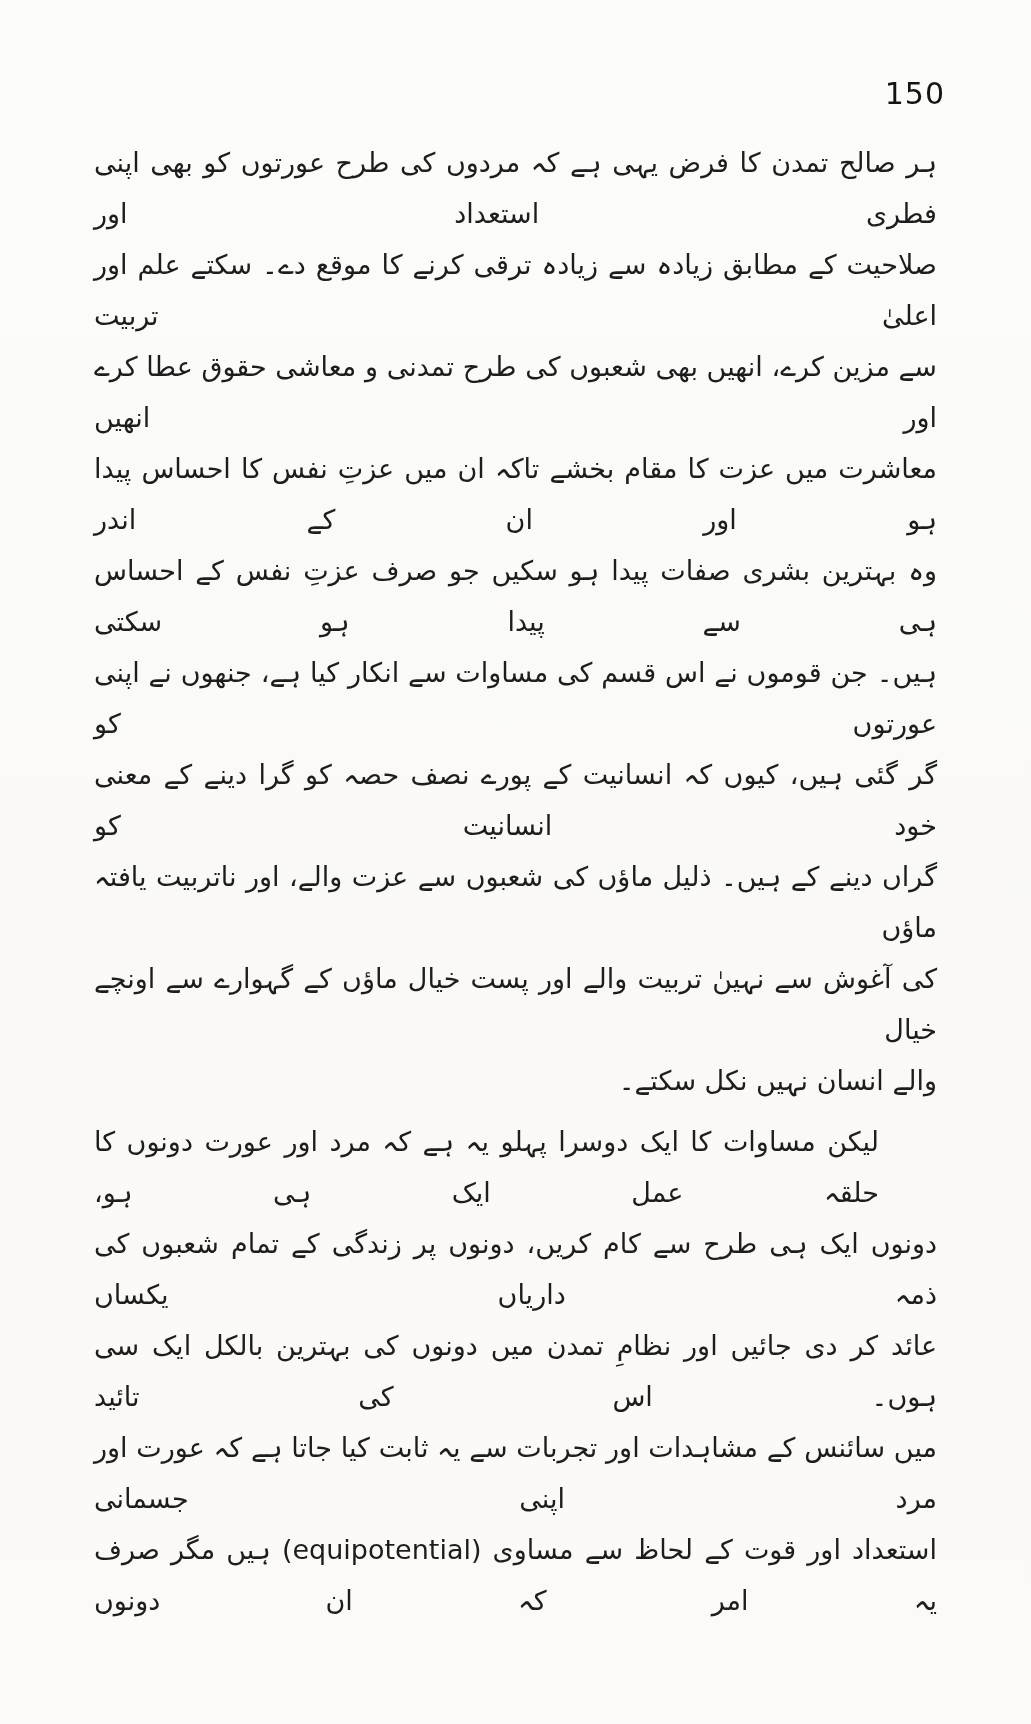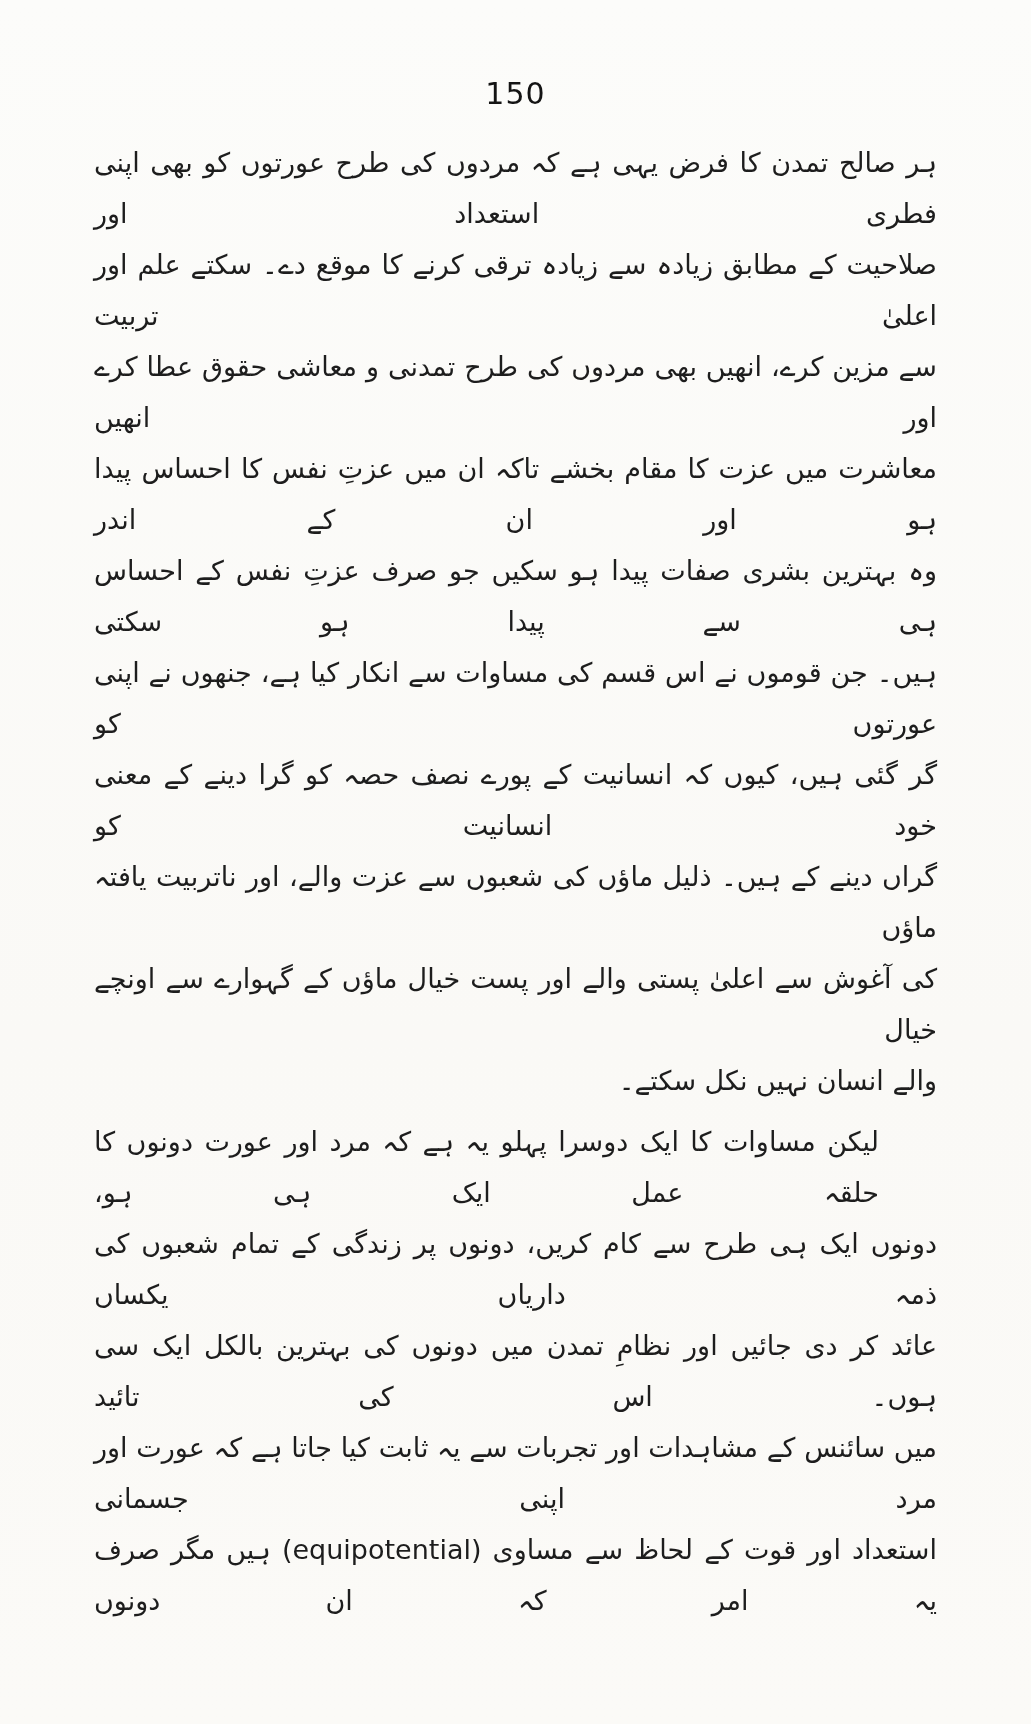--- a/index.html
+++ b/index.html
@@ -15,21 +15,21 @@
     overflow: hidden;
   }
   .page {
     box-sizing: border-box;
     width: 1031px;
     height: 1724px;
     padding: 76px 86px 0 86px;
     background: linear-gradient(180deg, #fcfcfa 0%, #faf9f6 60%, #fbfaf7 100%);
   }
   .page-number {
-    text-align: center;
+    text-align: right;
     font-size: 30px;
     letter-spacing: 1px;
     color: #141414;
     margin-bottom: 26px;
   }
   .text-block {
     direction: rtl;
   }
   .para {
     margin: 8px;
@@ -58,27 +58,27 @@
 
 <div class="page">
 
   <div class="page-number">150</div>
 
   <div class="text-block">
 
     <div class="para">
       <div class="line">ہر صالح تمدن کا فرض یہی ہے کہ مردوں کی طرح عورتوں کو بھی اپنی فطری استعداد اور</div>
       <div class="line">صلاحیت کے مطابق زیادہ سے زیادہ ترقی کرنے کا موقع دے۔ سکتے علم اور اعلیٰ تربیت</div>
-      <div class="line">سے مزین کرے، انھیں بھی مردوں کی طرح تمدنی و معاشی حقوق عطا کرے اور انھیں</div>
+      <div class="line">سے مزین کرے، انھیں بھی شعبوں کی طرح تمدنی و معاشی حقوق عطا کرے اور انھیں</div>
       <div class="line">معاشرت میں عزت کا مقام بخشے تاکہ ان میں عزتِ نفس کا احساس پیدا ہو اور ان کے اندر</div>
       <div class="line">وہ بہترین بشری صفات پیدا ہو سکیں جو صرف عزتِ نفس کے احساس ہی سے پیدا ہو سکتی</div>
       <div class="line">ہیں۔ جن قوموں نے اس قسم کی مساوات سے انکار کیا ہے، جنھوں نے اپنی عورتوں کو</div>
       <div class="line">گر گئی ہیں، کیوں کہ انسانیت کے پورے نصف حصہ کو گرا دینے کے معنی خود انسانیت کو</div>
       <div class="line">گراں دینے کے ہیں۔ ذلیل ماؤں کی شعبوں سے عزت والے، اور ناتربیت یافتہ ماؤں</div>
-      <div class="line">کی آغوش سے اعلیٰ پستی والے اور پست خیال ماؤں کے گہوارے سے اونچے خیال</div>
+      <div class="line">کی آغوش سے نہیںٰ تربیت والے اور پست خیال ماؤں کے گہوارے سے اونچے خیال</div>
       <div class="line last">والے انسان نہیں نکل سکتے۔</div>
     </div>
 
     <div class="para">
       <div class="line indent">لیکن مساوات کا ایک دوسرا پہلو یہ ہے کہ مرد اور عورت دونوں کا حلقہ عمل ایک ہی ہو،</div>
       <div class="line">دونوں ایک ہی طرح سے کام کریں، دونوں پر زندگی کے تمام شعبوں کی ذمہ داریاں یکساں</div>
       <div class="line">عائد کر دی جائیں اور نظامِ تمدن میں دونوں کی بہترین بالکل ایک سی ہوں۔ اس کی تائید</div>
       <div class="line">میں سائنس کے مشاہدات اور تجربات سے یہ ثابت کیا جاتا ہے کہ عورت اور مرد اپنی جسمانی</div>
       <div class="line">استعداد اور قوت کے لحاظ سے مساوی (equipotential) ہیں مگر صرف یہ امر کہ ان دونوں</div>
 

